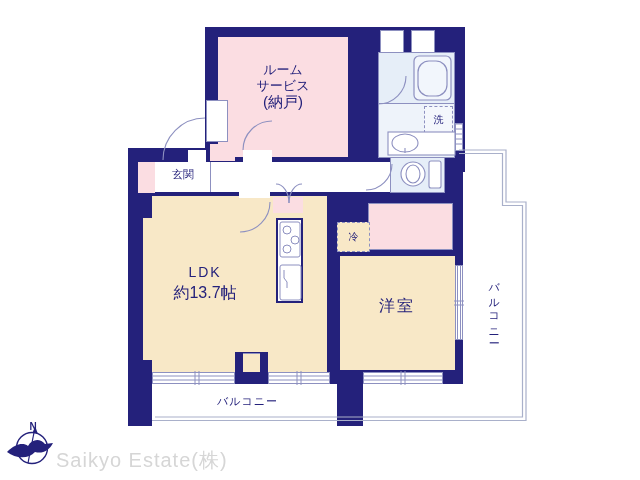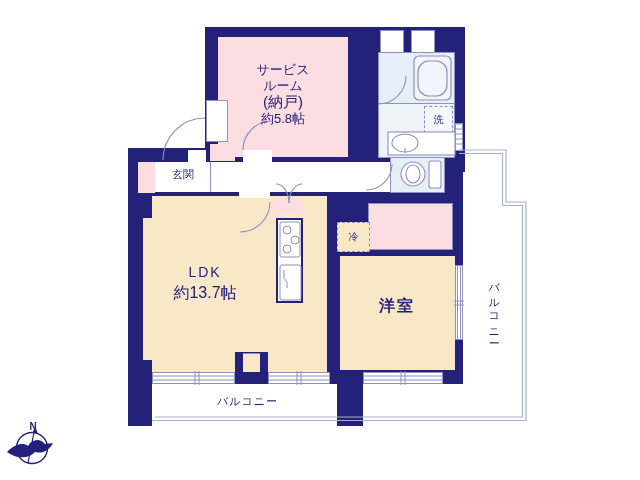--- a/index.html
+++ b/index.html
@@ -69,43 +69,45 @@
   <div class="abs cream" style="left:340px;top:256px;width:115px;height:114px;z-index:3;"></div>
   <div class="abs winbox" style="left:455px;top:265px;width:8px;height:75px;z-index:3;"></div>
 
   <div class="abs winbox" style="left:152px;top:372px;width:83px;height:12px;z-index:3;"></div>
   <div class="abs winbox" style="left:268px;top:372px;width:62px;height:12px;z-index:3;"></div>
   <div class="abs winbox" style="left:363px;top:372px;width:80px;height:12px;z-index:3;"></div>
   <div class="abs wall" style="left:235px;top:352px;width:33px;height:20px;z-index:4;"></div>
   <div class="abs cream" style="left:243px;top:353px;width:17px;height:19px;z-index:5;border-top:1px solid var(--line,#8d90c0);box-sizing:border-box;"></div>
 
   <div class="lbl" style="left:228px;top:62px;width:110px;font-size:13px;z-index:7;">
+    <span style="display:block">ルーム</span>
     <span style="display:block">サービス</span>
-    <span style="display:block">ルーム</span>
     <span style="display:block;font-size:15px;">(納戸)</span>
-    <span style="display:block">約5.8帖</span>
   </div>
   <div class="lbl" style="left:158px;top:168px;width:50px;font-size:11px;z-index:7;">
     <span>玄関</span>
   </div>
   <div class="lbl" style="left:150px;top:264px;width:110px;z-index:7;">
     <span style="display:block;font-size:14px;letter-spacing:2px;">LDK</span>
     <span style="display:block;font-size:16px;margin-top:2px;">約13.7帖</span>
   </div>
   <div class="lbl" style="left:344px;top:296px;width:106px;z-index:7;">
-    <span style="display:block;font-size:16px;letter-spacing:2px;font-weight:bold;">洋室</span>
+    <span style="display:block;font-size:16px;letter-spacing:2px;">洋室</span>
   </div>
   <div class="lbl" style="left:195px;top:395px;width:105px;font-size:11px;letter-spacing:1px;z-index:7;">
     <span>バルコニー</span>
   </div>
   <div class="lbl vtext" style="left:487px;top:272px;height:72px;font-size:11px;z-index:7;">
     <span>バルコニー</span>
   </div>
   <div class="lbl" style="left:26px;top:421px;width:14px;font-size:10px;font-weight:bold;z-index:7;">
     <span>N</span>
+  </div>
+  <div class="abs" style="left:56px;top:447px;font-size:20px;letter-spacing:1px;color:var(--logo_gray,#d6d6d6);z-index:7;">
+    <span>Saikyo Estate(株)</span>
   </div>
 
   <svg width="640" height="480" viewBox="0 0 640 480">
 
     <g stroke="#a9b0ca" stroke-width="1.2" fill="none">
       <path d="M459,150 H506 V202 H526 V420.5 H152"></path>
       <path d="M459,153.5 H502.5 V205.5 H522.5 V417 H155"></path>
     </g>
 
     <g stroke="#8d90c0" stroke-width="1.1" fill="none">

